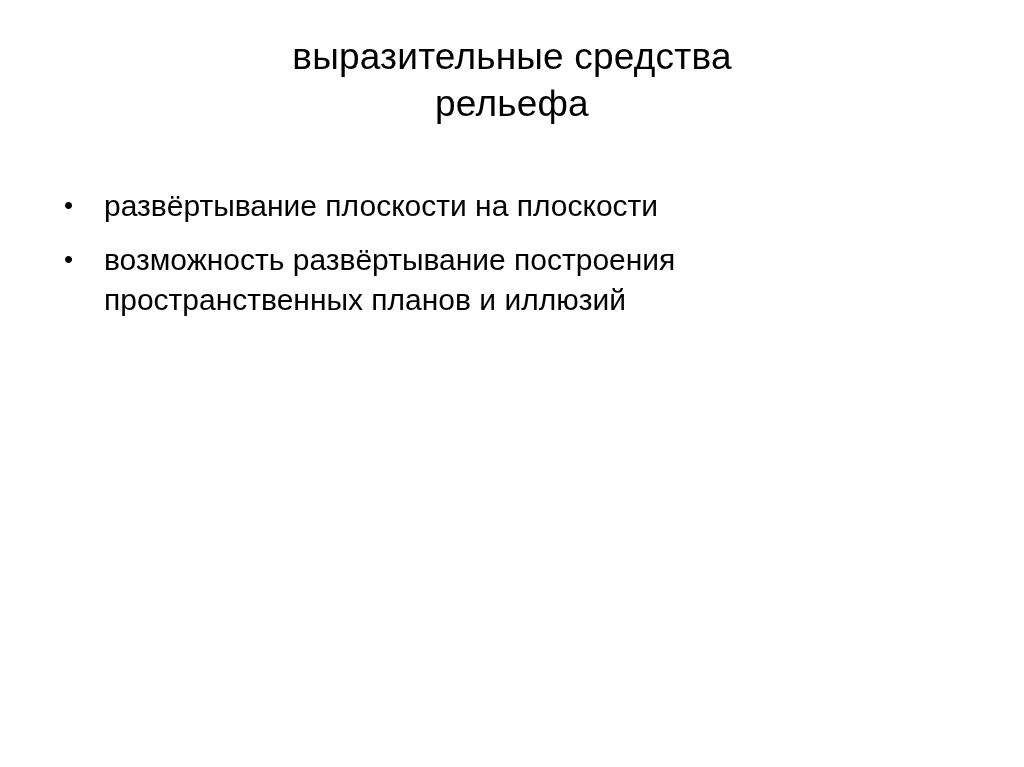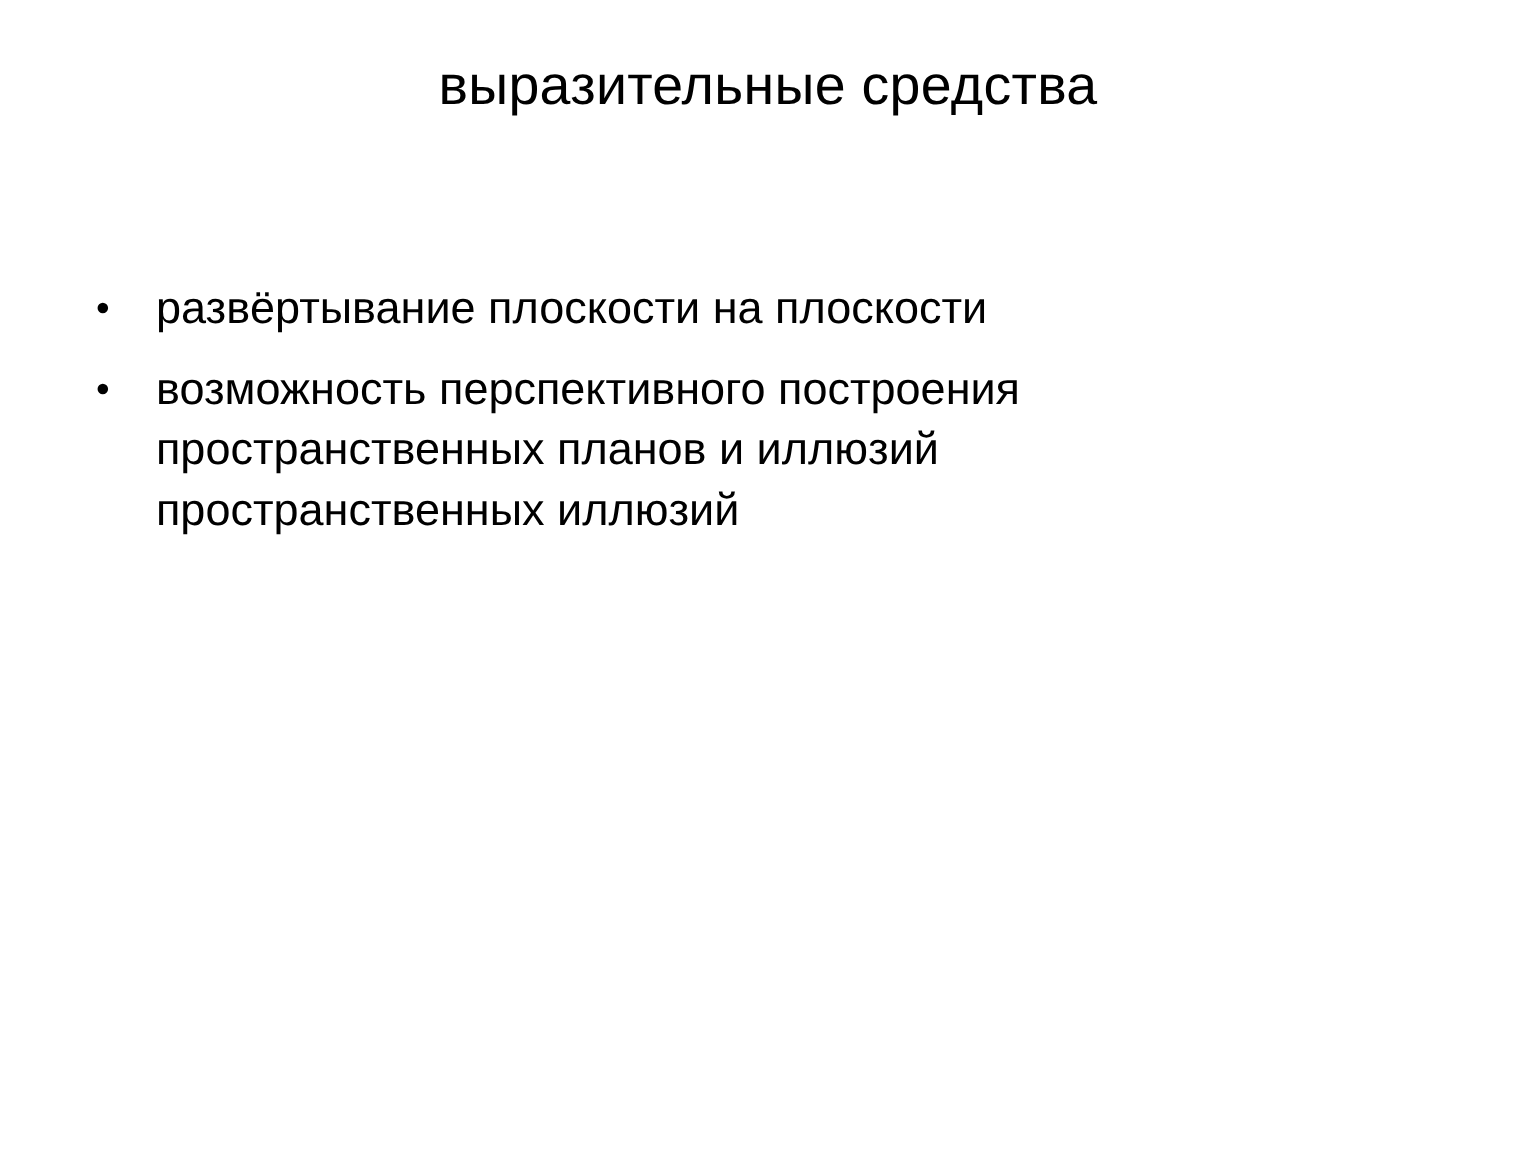--- a/index.html
+++ b/index.html
@@ -66,35 +66,35 @@
     display: block;
   }
 </style>
 </head>
 <body>
 
 <div class="slide">
 
   <div class="slide-title">
     <span class="title-line">выразительные средства</span>
+    <span class="title-line">рельефа</span>
   </div>
 
   <ul class="body-list">
 
     <li>
       <span class="bullet-dot">•</span>
       <span class="bullet-text">
         <span class="wrap-line">развёртывание плоскости на плоскости</span>
       </span>
     </li>
 
     <li>
       <span class="bullet-dot">•</span>
       <span class="bullet-text">
-        <span class="wrap-line">возможность перспективного построения</span>
+        <span class="wrap-line">возможность развёртывание построения</span>
         <span class="wrap-line">пространственных планов и иллюзий</span>
-        <span class="wrap-line">пространственных иллюзий</span>
       </span>
     </li>
 
   </ul>
 
 </div>
 
 </body></html>

